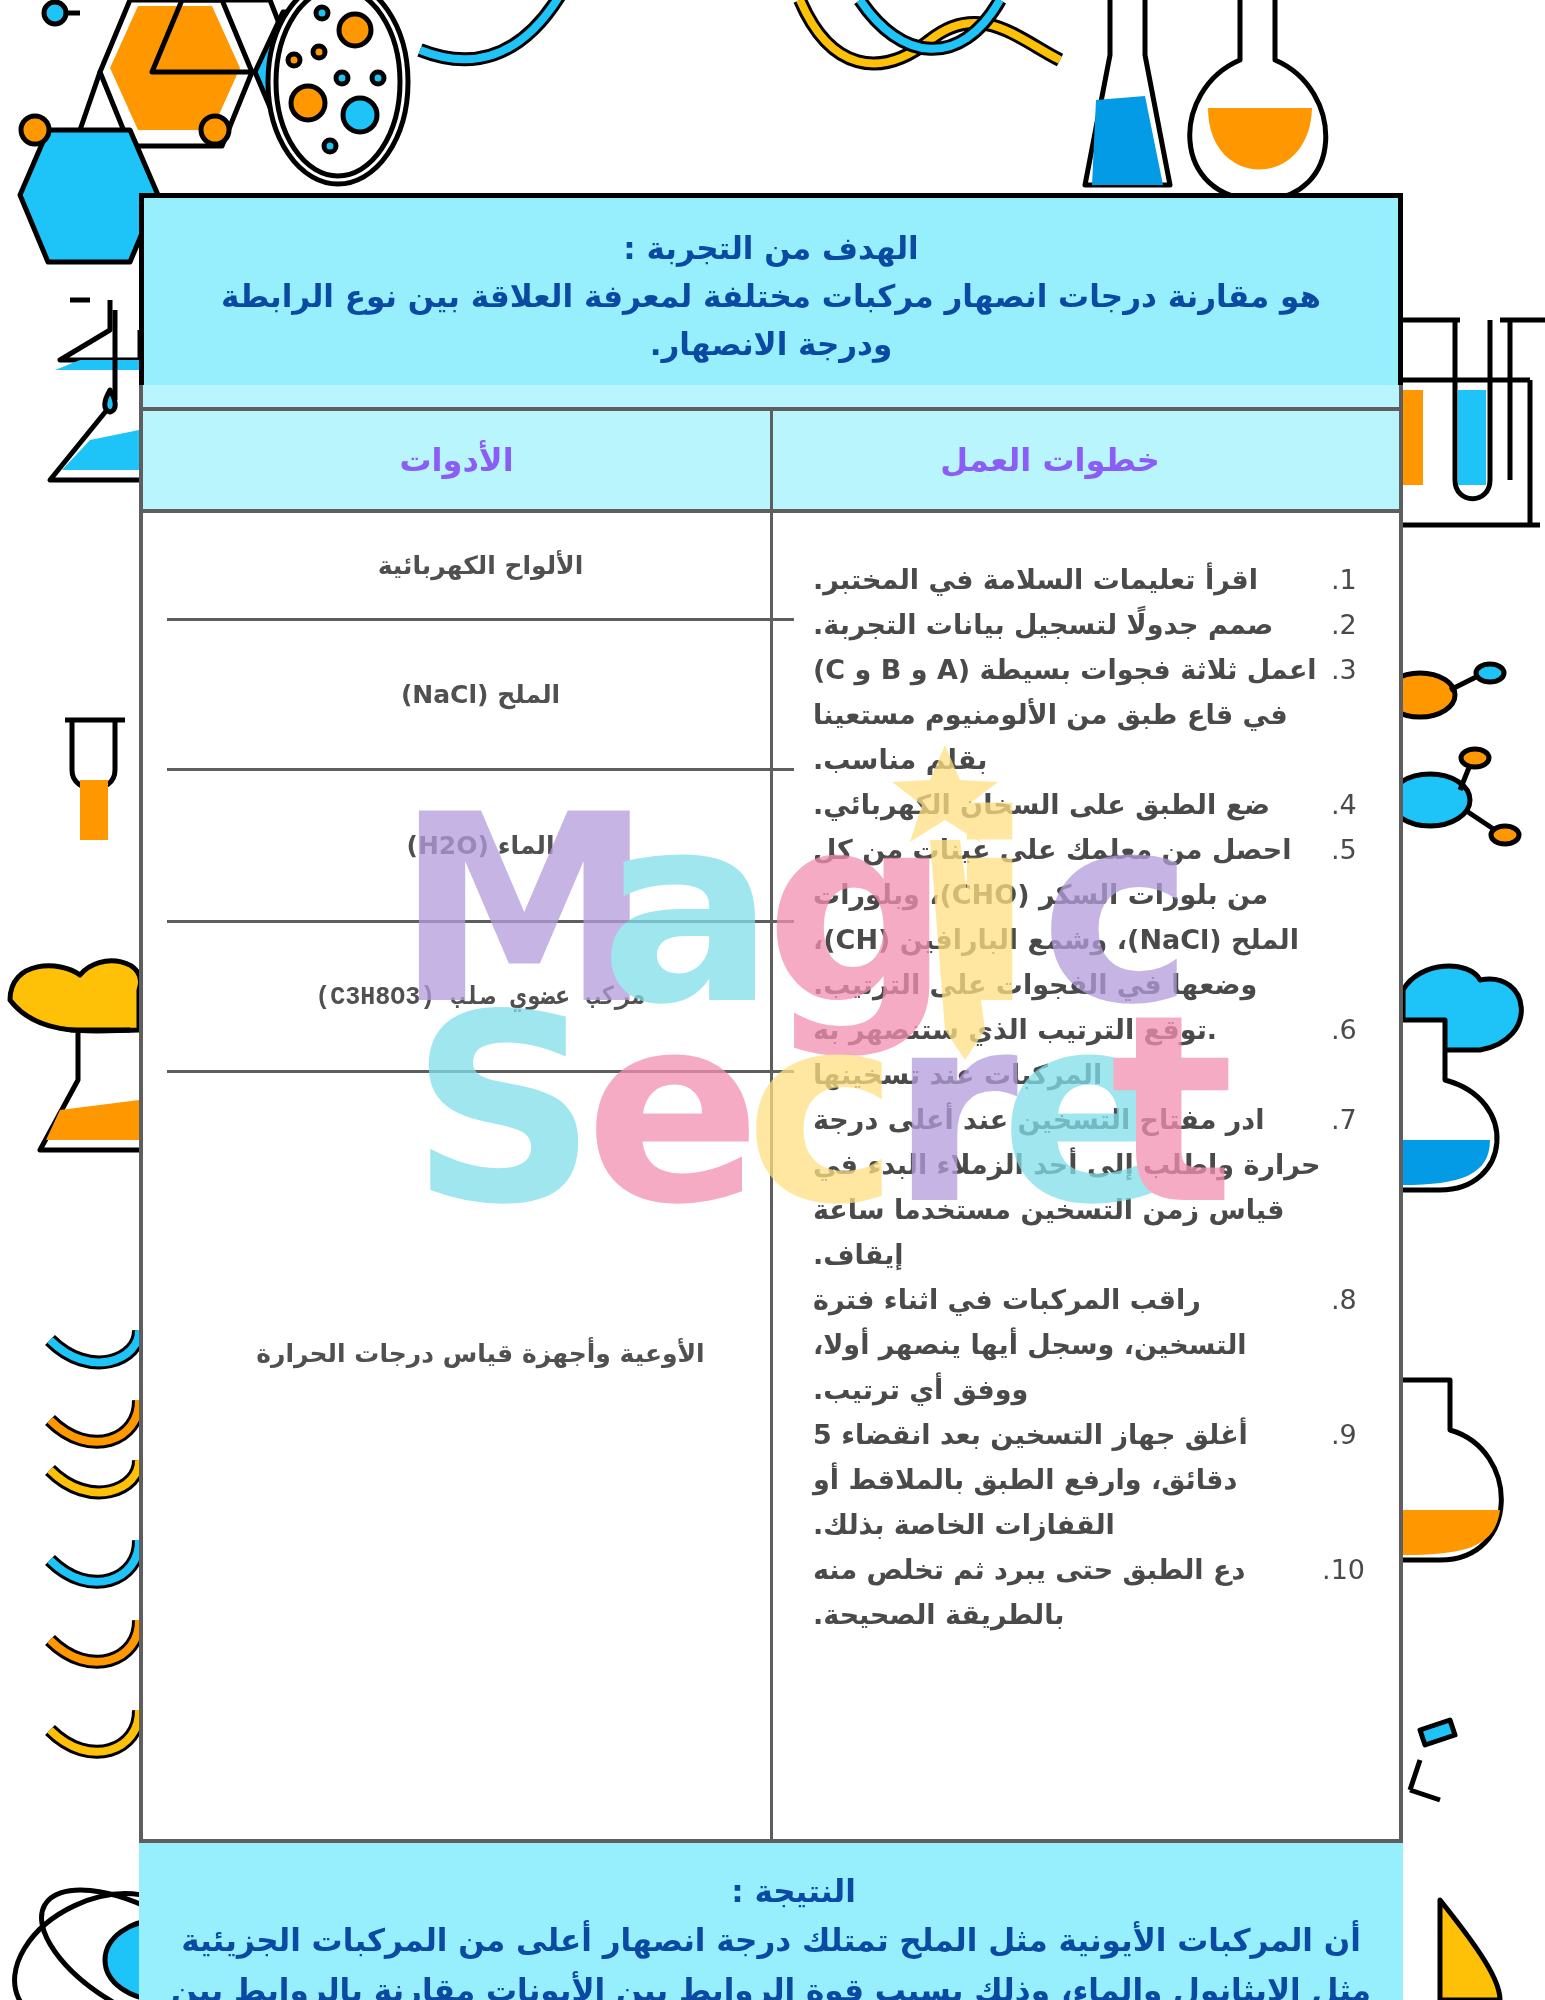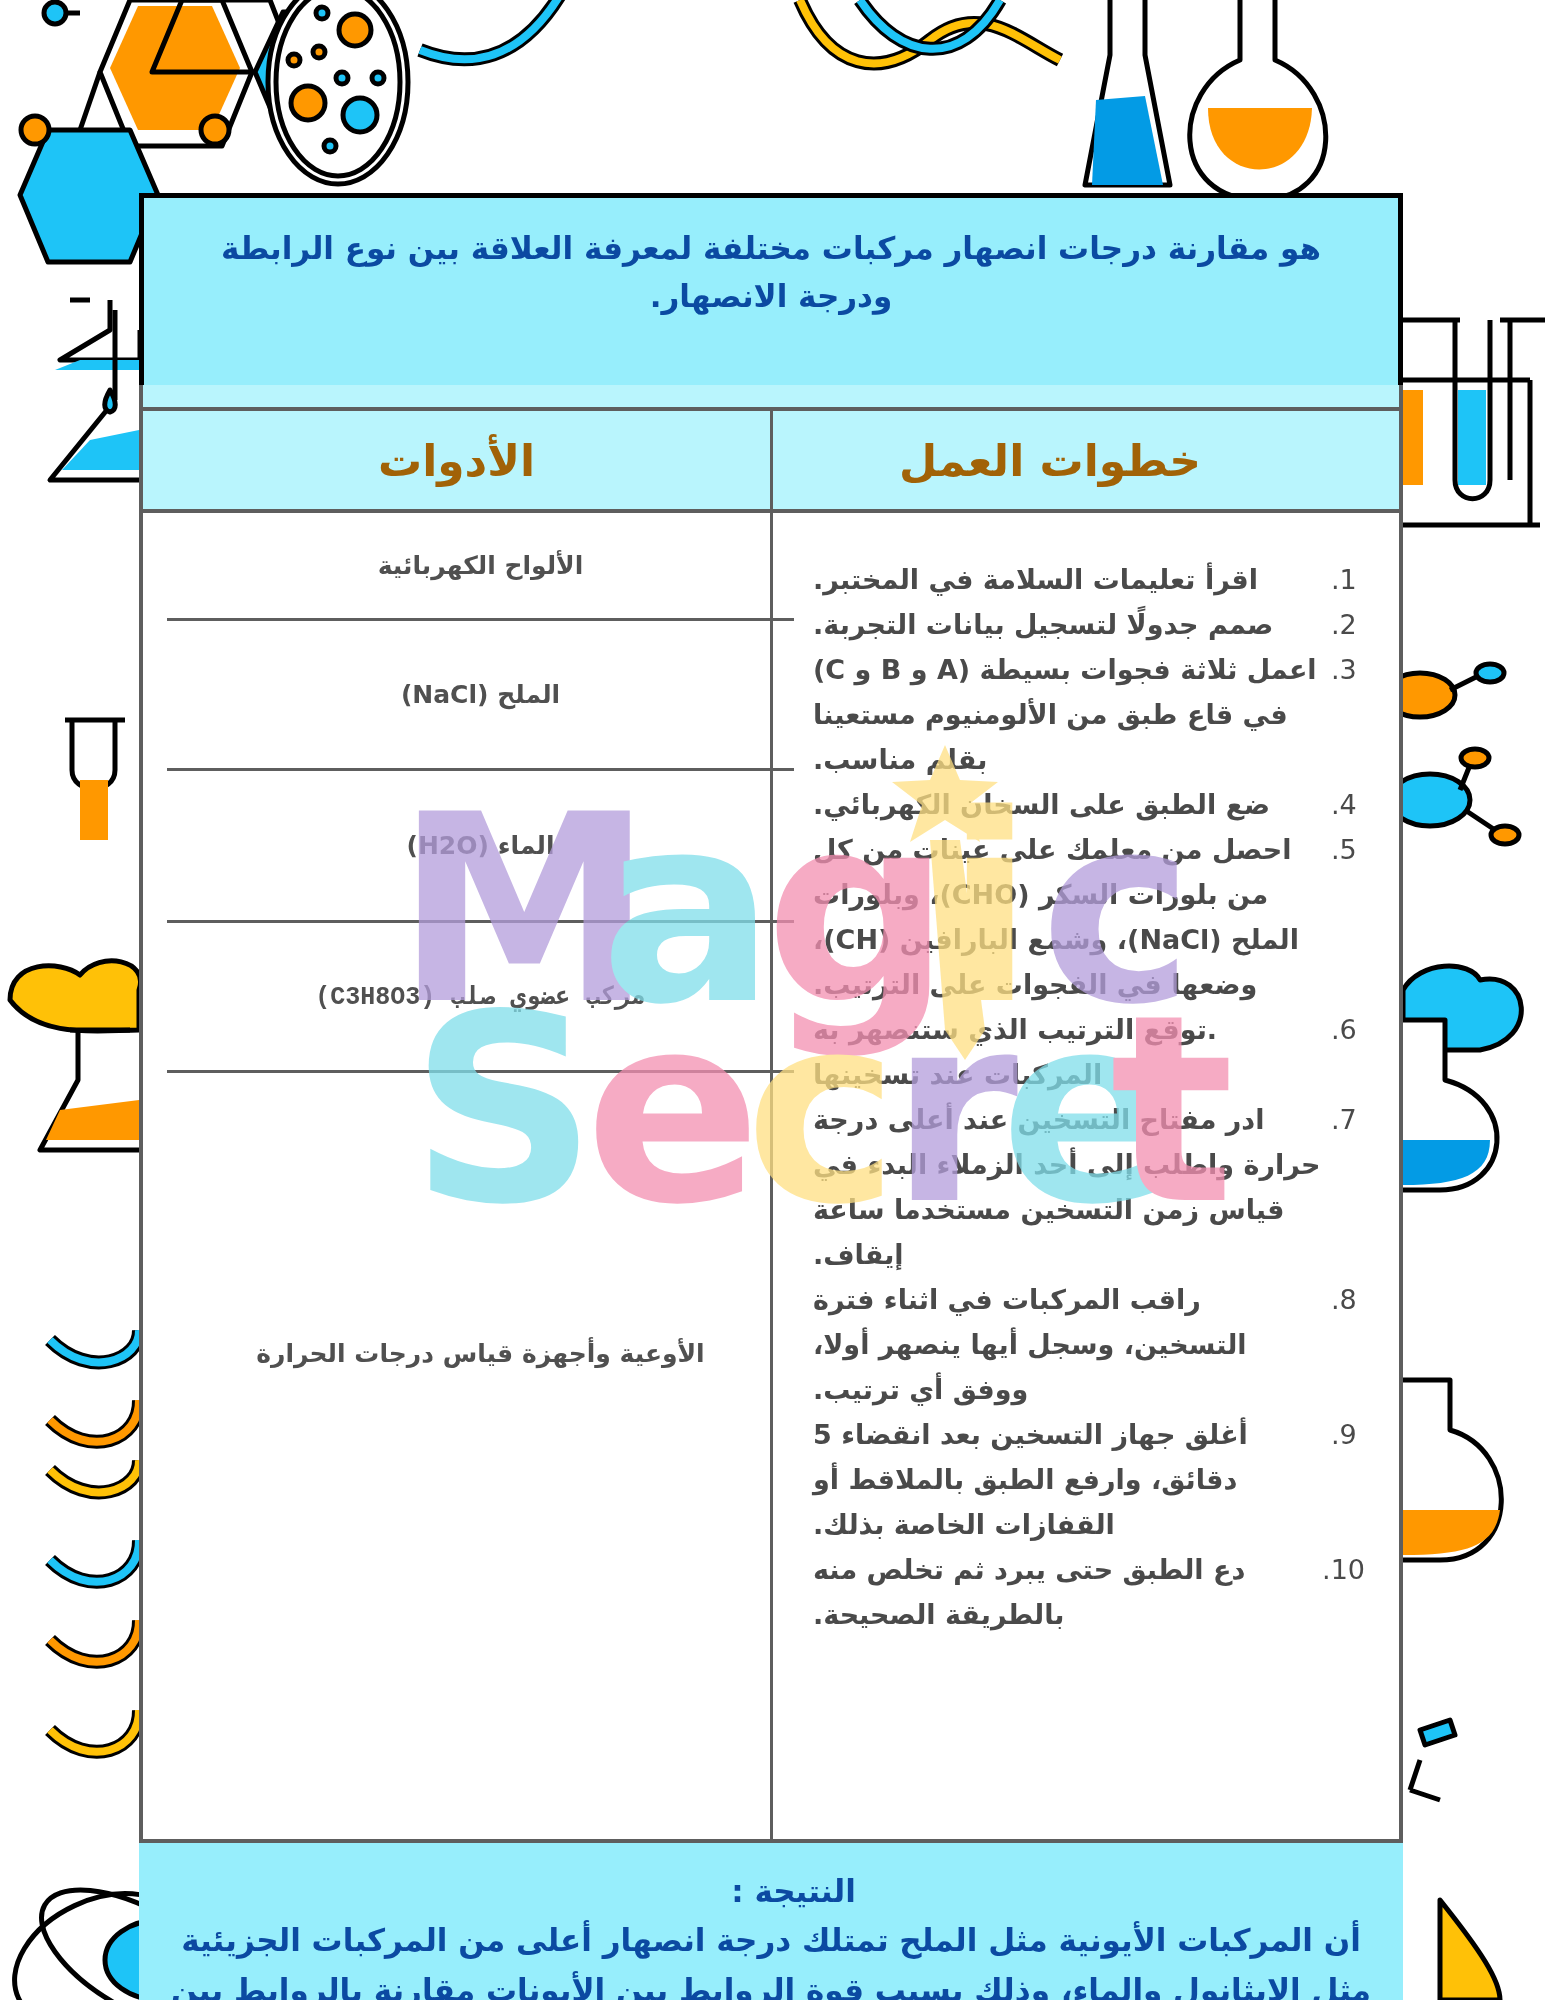--- a/index.html
+++ b/index.html
@@ -26,21 +26,21 @@
       background: #ffffff; border: 4px solid #5e5e5e; border-top: none;
     }
     .tbl .head-strip { position: absolute; left: 0; top: 0; width: 100%; height: 22px; background: #b9f5fd; }
     .tbl .head-row {
       position: absolute; left: 0; top: 22px; width: 100%; height: 106px;
       background: #b9f5fd; border-top: 4px solid #5e5e5e; border-bottom: 4px solid #5e5e5e;
     }
     .tbl .col-divider { position: absolute; left: 627px; top: 22px; width: 3px; height: 1436px; background: #5e5e5e; }
     .head-cell {
       position: absolute; top: 0; height: 98px; display: flex; align-items: center; justify-content: center;
-      color: #a16207; font-size: 44px; font-weight: bold; direction: rtl;
+      color: #8b5cf6; font-size: 32px; font-weight: bold; direction: rtl;
     }
     .head-cell.tools { left: 0; width: 627px; }
     .head-cell.steps { left: 630px; width: 554px; }
 
     .tools-col { position: absolute; left: 0; top: 128px; width: 627px; }
     .tool-cell {
       position: absolute; left: 0; width: 627px; display: flex; align-items: center; justify-content: center;
       color: #505050; font-size: 25px; font-weight: bold; direction: rtl; border-bottom: 3px solid #5e5e5e; margin-left: 24px;
     }
     .tool-cell.last { border-bottom: none; }
@@ -213,20 +213,21 @@
       <path d="M1320,1900 L1350,1960 L1400,1930 L1380,1900 Z" fill="#fff"></path>
       <path d="M1370,1960 L1370,2000 M1385,1960 L1385,2000"></path>
       <path d="M1440,1900 C1480,1950 1500,1980 1500,2000 L1440,2000 Z" fill="#ffc107"></path>
     </g>
   </g>
 </svg>
 
 <div class="sheet">
 
   <div class="aim-box">
+    <div class="aim-title">الهدف من التجربة :</div>
     <div class="aim-body">هو مقارنة درجات انصهار مركبات مختلفة لمعرفة العلاقة بين نوع الرابطة ودرجة الانصهار.</div>
   </div>
 
   <div class="tbl">
     <div class="head-strip"></div>
     <div class="head-row">
       <div class="head-cell tools">الأدوات</div>
       <div class="head-cell steps">خطوات العمل</div>
     </div>
     <div class="col-divider"></div>

